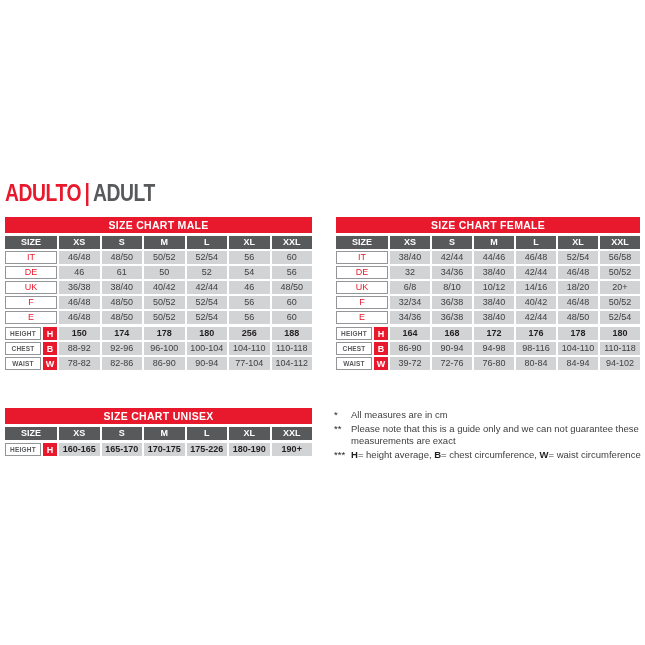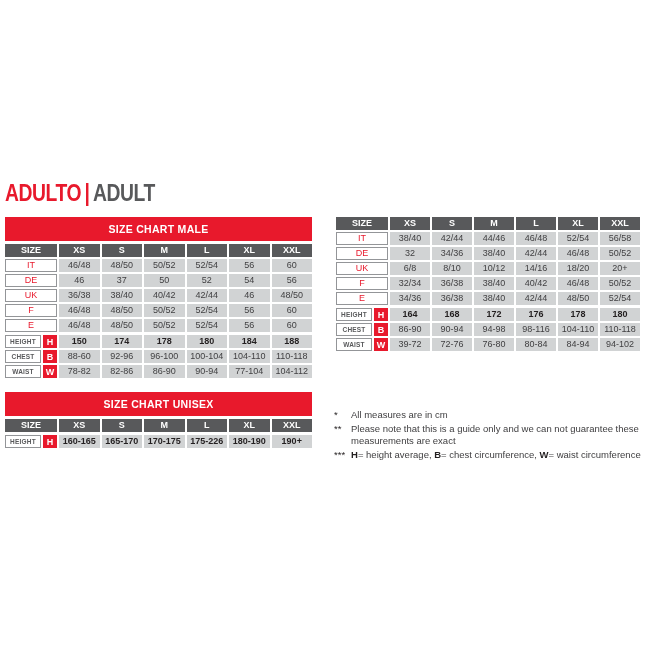--- a/index.html
+++ b/index.html
@@ -24,24 +24,24 @@
     transform:scaleX(0.84);transform-origin:left center;
     white-space:nowrap;
   }
   .page-title .t-primary{color:var(--red);}
   .page-title .t-sep{color:var(--red);font-weight:bold;padding:0 4px;}
   .page-title .t-secondary{color:var(--hdr-gray);}
 
   .size-table{position:absolute;}
   .tbl-male{left:5px;top:217px;width:307px;}
   .tbl-female{left:336px;top:217px;width:304px;}
-  .tbl-unisex{left:5px;top:392px;width:307px;}
+  .tbl-unisex{left:5px;top:408px;width:307px;}
 
   .tbl-titlebar{
-    height:24px;background:var(--red);color:#fff;
+    height:16px;background:var(--red);color:#fff;
     display:flex;align-items:center;justify-content:center;
     font-size:10.5px;font-weight:bold;letter-spacing:0.3px;
     margin-bottom:3px;
   }
   .tbl-grid{display:flex;flex-direction:column;gap:2px;}
   .tbl-row{display:grid;grid-template-columns:52px repeat(6,1fr);gap:2px;}
   .cell{
     height:13px;display:flex;align-items:center;justify-content:center;
     font-size:9px;line-height:13px;
   }
@@ -95,21 +95,21 @@
         <div class="cell data">46/48</div>
         <div class="cell data">48/50</div>
         <div class="cell data">50/52</div>
         <div class="cell data">52/54</div>
         <div class="cell data">56</div>
         <div class="cell data">60</div>
       </div>
       <div class="tbl-row">
         <div class="cell rowlabel">DE</div>
         <div class="cell data">46</div>
-        <div class="cell data">37</div>
+        <div class="cell data">61</div>
         <div class="cell data">50</div>
         <div class="cell data">52</div>
         <div class="cell data">54</div>
         <div class="cell data">56</div>
       </div>
       <div class="tbl-row">
         <div class="cell rowlabel">UK</div>
         <div class="cell data">36/38</div>
         <div class="cell data">38/40</div>
         <div class="cell data">40/42</div>
@@ -139,29 +139,29 @@
     <div class="measure-group">
       <div class="tbl-row">
         <div class="mlabel-wrap">
           <div class="mlabel">HEIGHT</div>
           <div class="mletter">H</div>
         </div>
         <div class="cell data bold">150</div>
         <div class="cell data bold">174</div>
         <div class="cell data bold">178</div>
         <div class="cell data bold">180</div>
-        <div class="cell data bold">184</div>
+        <div class="cell data bold">256</div>
         <div class="cell data bold">188</div>
       </div>
       <div class="tbl-row">
         <div class="mlabel-wrap">
           <div class="mlabel">CHEST</div>
           <div class="mletter">B</div>
         </div>
-        <div class="cell data">88-60</div>
+        <div class="cell data">88-92</div>
         <div class="cell data">92-96</div>
         <div class="cell data">96-100</div>
         <div class="cell data">100-104</div>
         <div class="cell data">104-110</div>
         <div class="cell data">110-118</div>
       </div>
       <div class="tbl-row">
         <div class="mlabel-wrap">
           <div class="mlabel">WAIST</div>
           <div class="mletter">W</div>
@@ -169,20 +169,21 @@
         <div class="cell data">78-82</div>
         <div class="cell data">82-86</div>
         <div class="cell data">86-90</div>
         <div class="cell data">90-94</div>
         <div class="cell data">77-104</div>
         <div class="cell data">104-112</div>
       </div>
     </div>
   </div>
 <div class="size-table tbl-female">
+    <div class="tbl-titlebar">SIZE CHART FEMALE</div>
     <div class="tbl-grid">
       <div class="tbl-row">
         <div class="cell hdr">SIZE</div>
         <div class="cell hdr">XS</div>
         <div class="cell hdr">S</div>
         <div class="cell hdr">M</div>
         <div class="cell hdr">L</div>
         <div class="cell hdr">XL</div>
         <div class="cell hdr">XXL</div>
       </div>

